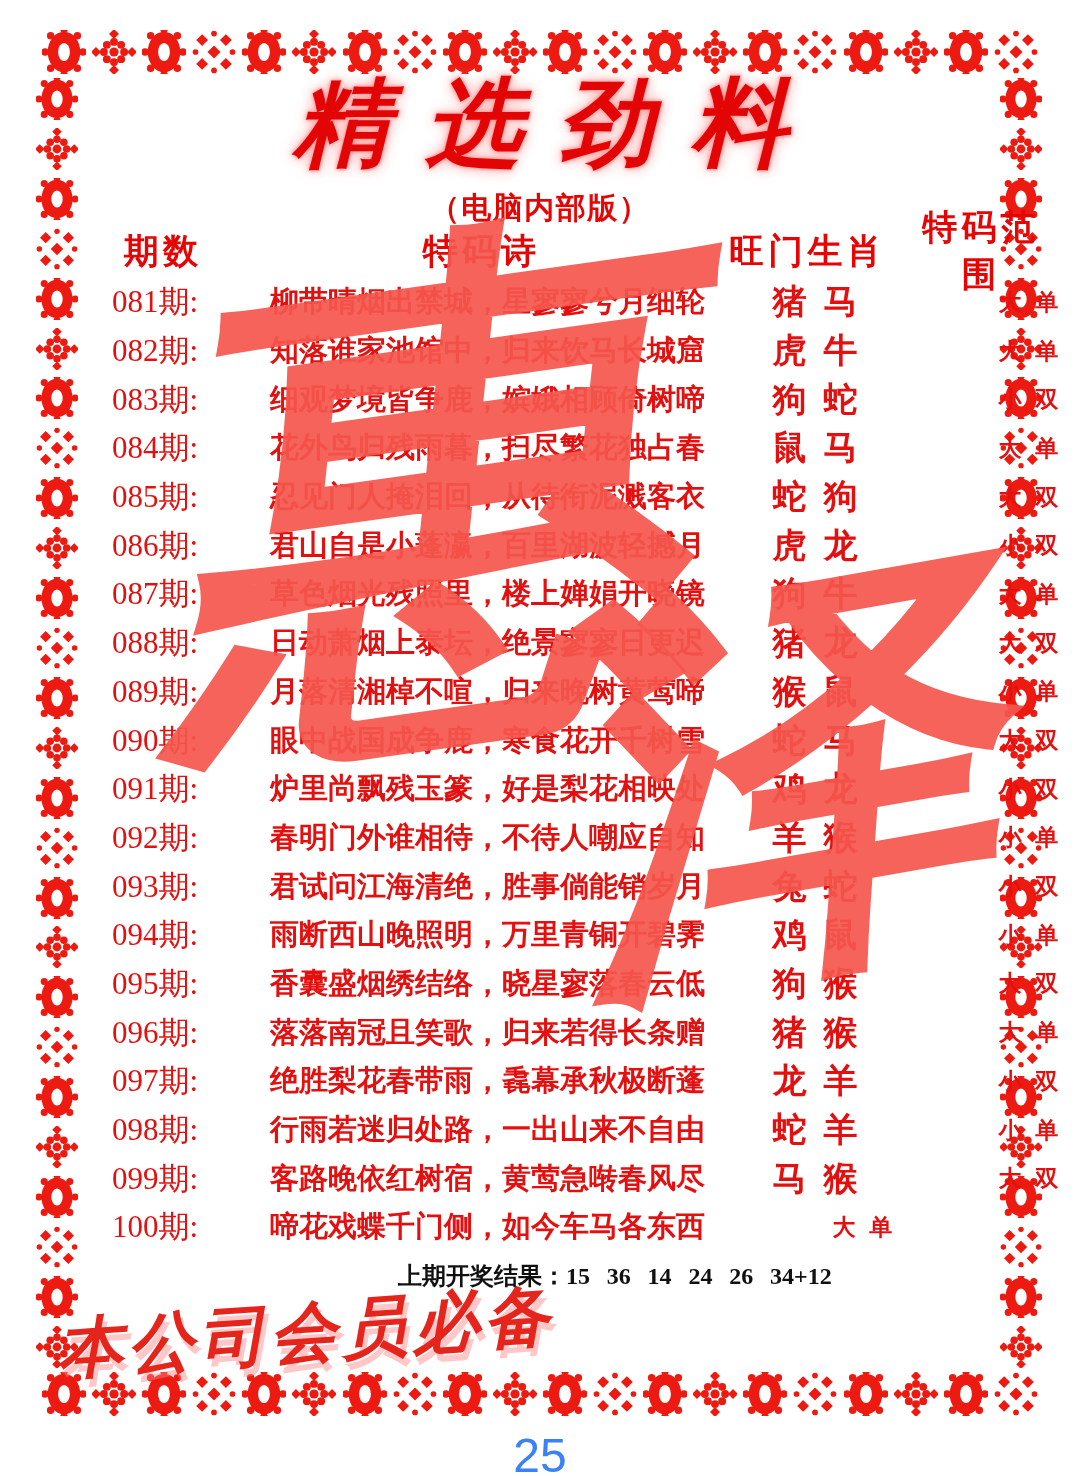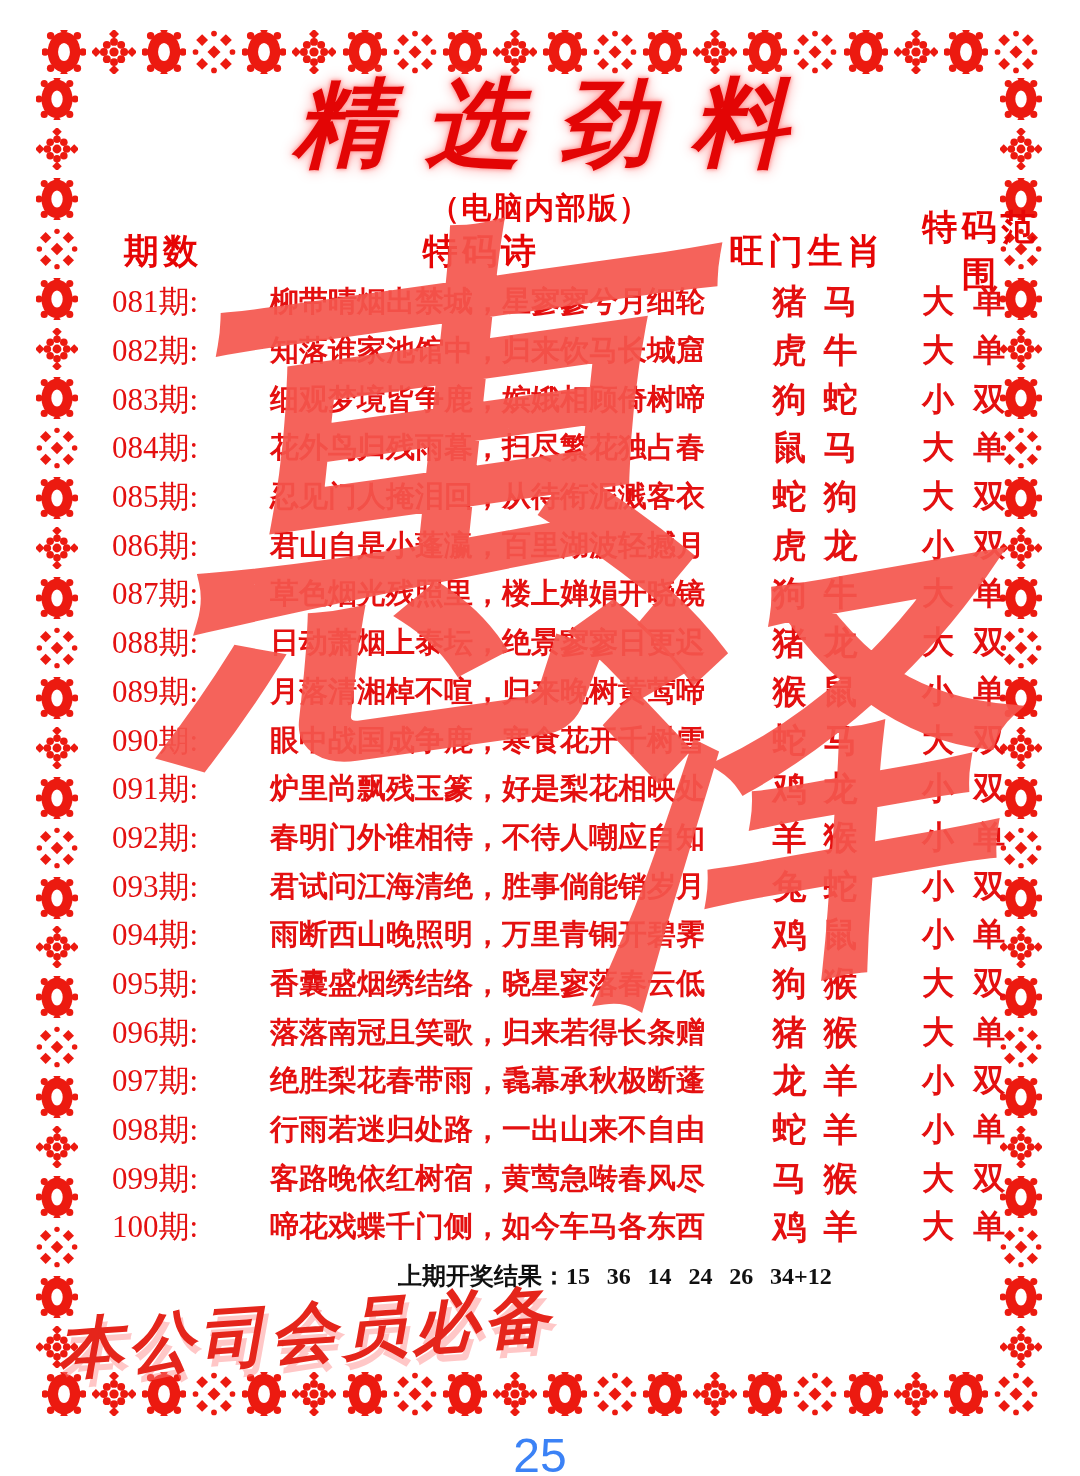--- a/index.html
+++ b/index.html
@@ -32,21 +32,21 @@
   .thead {
     position:absolute; top:204px; left:88px; width:910px; z-index:2;
     font-size:35px; font-weight:bold; color:#e60505;
   }
   .thead .h { text-align:center; letter-spacing:.12em; }
   .rows { position:absolute; top:278px; left:88px; width:910px; z-index:2;margin-left:16px; }
   .row { height:48.7px; color:#e41010; }
   .c-period { font-size:31px; text-align:left; padding-left:8px; white-space:nowrap; }
   .c-poem   { font-family:"DejaVu Sans", sans-serif; font-weight:700; font-size:29px; white-space:nowrap; }
   .c-zodiac { font-size:34px; font-weight:bold; text-align:center; letter-spacing:.5em; white-space:nowrap;font-family:Liberation Serif, serif; }
-  .c-range  { font-size:32px; font-weight:bold; text-align:left; letter-spacing:.6em; white-space:nowrap; }
+  .c-range  { font-size:23px; font-weight:bold; text-align:right; letter-spacing:.6em; white-space:nowrap; }
 
   
   .wm-center { position:absolute; z-index:3; color:rgba(244,86,77,.92);
     font-family:"DejaVu Serif", serif; font-style:italic; font-weight:bold; line-height:1; }
   .wm-char1 { left:150px; top:230px; font-size:520px; transform:rotate(-8deg); position:absolute; }
   .wm-char2 { left:560px; top:560px; font-size:430px; transform:rotate(-10deg); position:absolute; }
   .wm-bottom {
     position:absolute; left:56px; top:1288px; z-index:4;
     font-family:"DejaVu Serif", serif; font-style:italic; font-weight:bold;
     font-size:66px; color:#e5251b; transform:rotate(-4deg); letter-spacing:.08em;
@@ -1347,21 +1347,20 @@
     </div>
     <div class="row grid-row">
       <div class="c-period">099期:</div>
       <div class="c-poem">客路晚依红树宿，黄莺急啭春风尽</div>
       <div class="c-zodiac">马猴</div>
       <div class="c-range">大双</div>
     </div>
     <div class="row grid-row">
       <div class="c-period">100期:</div>
       <div class="c-poem">啼花戏蝶千门侧，如今车马各东西</div>
-      <div class="c-zodiac">鸡羊</div>
       <div class="c-range">大单</div>
     </div>
   </div>
 
 <div class="wm-center">
   <span class="wm-char1">惠</span>
   <span class="wm-char2">泽</span>
 </div>
 
 <div class="result">

